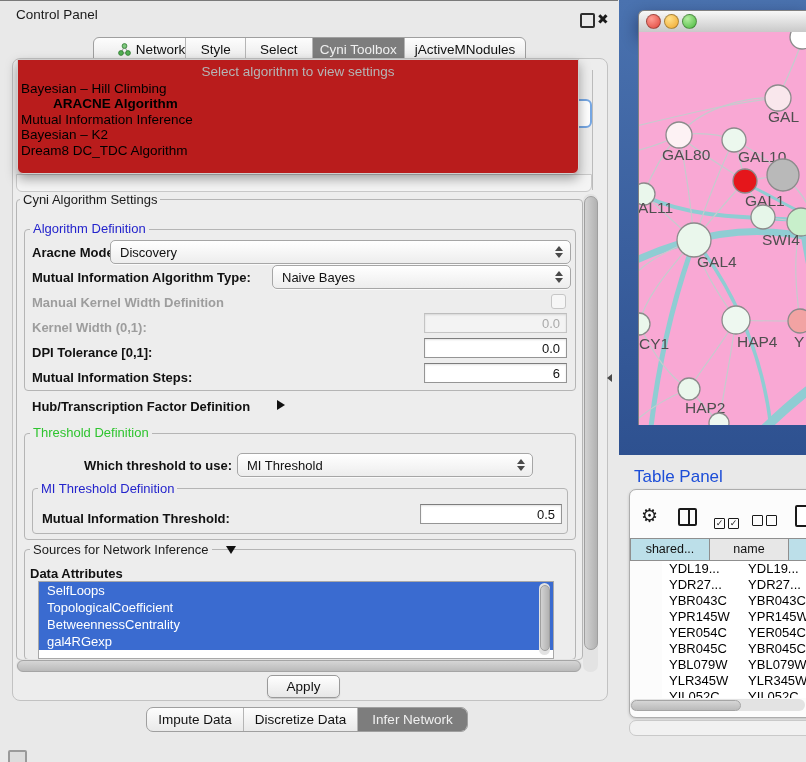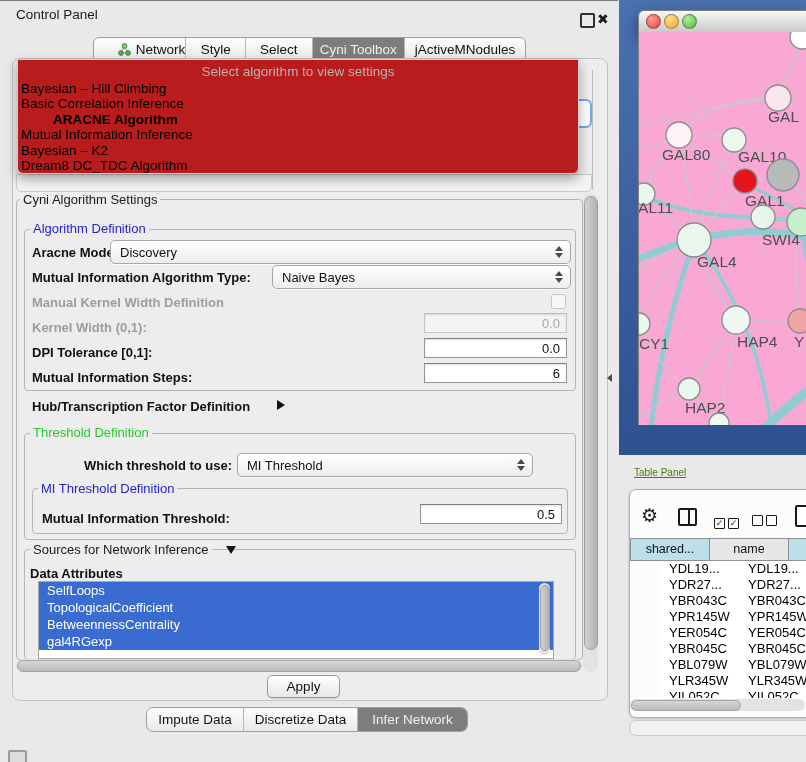--- a/index.html
+++ b/index.html
@@ -43,21 +43,21 @@
   .sb-track{background:#e3e3e3;border-radius:7px;}
   .btn{border:1px solid #9a9a9a;border-radius:5px;background:linear-gradient(#ffffff,#e7e7e7);font-size:13.5px;color:#111;
        text-align:center;line-height:21px;box-shadow:0 1px 1px rgba(0,0,0,.15);}
   .seg{display:flex;height:23px;border:1px solid #9f9f9f;border-radius:7px;overflow:hidden;background:linear-gradient(#fdfdfd,#e9e9e9);}
   .seg .tab{font-size:13.5px;}
   
   .desktop{background:linear-gradient(180deg,#4a72af 0%,#3a5f9e 55%,#2e5190 100%);}
   .win-titlebar{background:linear-gradient(#f8f8f8,#c9c9c9);border:1px solid #818181;border-right:none;border-radius:6px 0 0 0;}
   .light{width:13px;height:13px;border-radius:50%;border:1px solid rgba(0,0,0,.3);}
   .win-content{background:#f9a8d4;border-left:1px solid #818181;}
-  .tp-title{font-size:10px;color:#4d7c0f;text-decoration:underline;}
+  .tp-title{font-size:17px;color:#1d4ed8;}
   .card{background:#fcfcfc;border:1px solid #adadad;border-radius:7px;box-shadow:0 1px 3px rgba(0,0,0,.18);}
   .gear{font-family:"DejaVu Sans",sans-serif;font-size:19px;color:#1a1a1a;line-height:20px;}
   .split-ico{width:15px;height:14px;border:2px solid #1a1a1a;border-radius:2px;}
   .split-ico div{position:absolute;left:50%;top:0;width:2px;height:100%;background:#1a1a1a;}
   .mini-chk{width:9px;height:9px;border:1.5px solid #1a1a1a;border-radius:1px;display:inline-block;font-size:9px;line-height:9px;text-align:center;color:#1a1a1a;font-weight:bold;margin-right:3px;}
   .th-cell{height:21px;line-height:21px;text-align:center;font-size:12.5px;color:#111;border-right:1px solid #8f8f8f;box-sizing:border-box;}
   .t-row{display:flex;height:16px;line-height:16px;font-size:13px;color:#000;}
   .tc0{width:76px;padding-left:7px;overflow:hidden;white-space:nowrap;}
   .tc1{width:76px;padding-left:4px;overflow:hidden;white-space:nowrap;}
   .tc2{width:20px;padding-left:3px;overflow:hidden;white-space:nowrap;margin-top:24px;}
@@ -352,21 +352,20 @@
 
   <div class="abs sb-track" style="left:630px;top:699px;width:175px;height:12px;"></div>
   <div class="abs sb-h" style="left:631px;top:700px;width:108px;height:9px;"></div>
 
   <div class="abs" style="left:629px;top:720px;width:190px;height:14px;background:#f1f1f1;border:1px solid #c9c9c9;border-radius:7px;"></div>
 
   <div class="abs dropdown" style="left:17px;top:59px;width:560px;height:113px;z-index:5;">
     <div class="dd-ph abs" style="left:0;top:3px;width:100%;">Select algorithm to view settings</div>
     <div class="abs" id="dd-items" style="left:1px;top:21px;width:556px;">
         <div class="dd-item">Bayesian – Hill Climbing</div>
-        <div class="dd-item">Basic Correlation Inference</div>
         <div class="dd-item bold">ARACNE Algorithm</div>
         <div class="dd-item">Mutual Information Inference</div>
         <div class="dd-item">Bayesian – K2</div>
         <div class="dd-item">Dream8 DC_TDC Algorithm</div>
       </div>
   </div>
 
 </div>
 
 </body></html>

